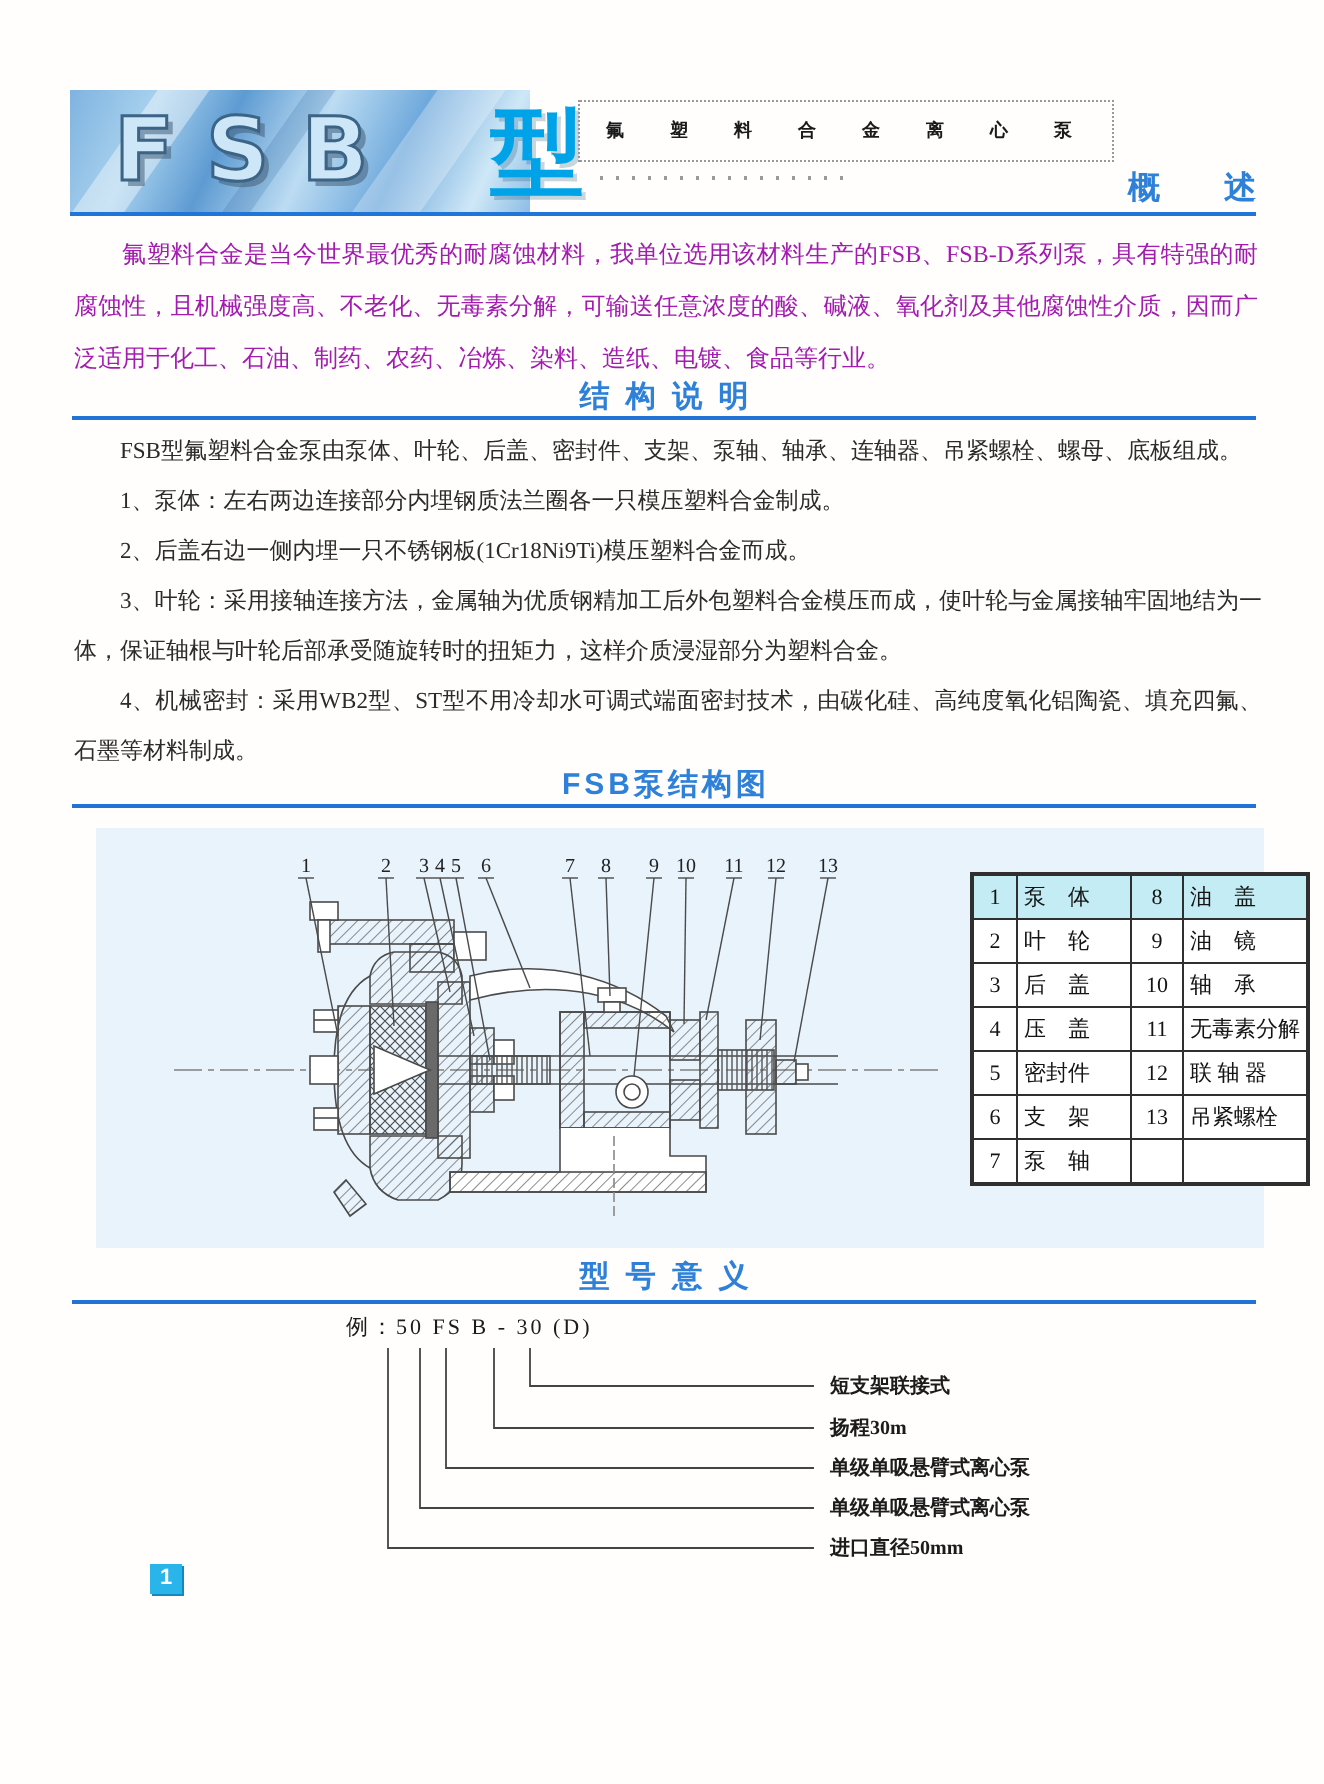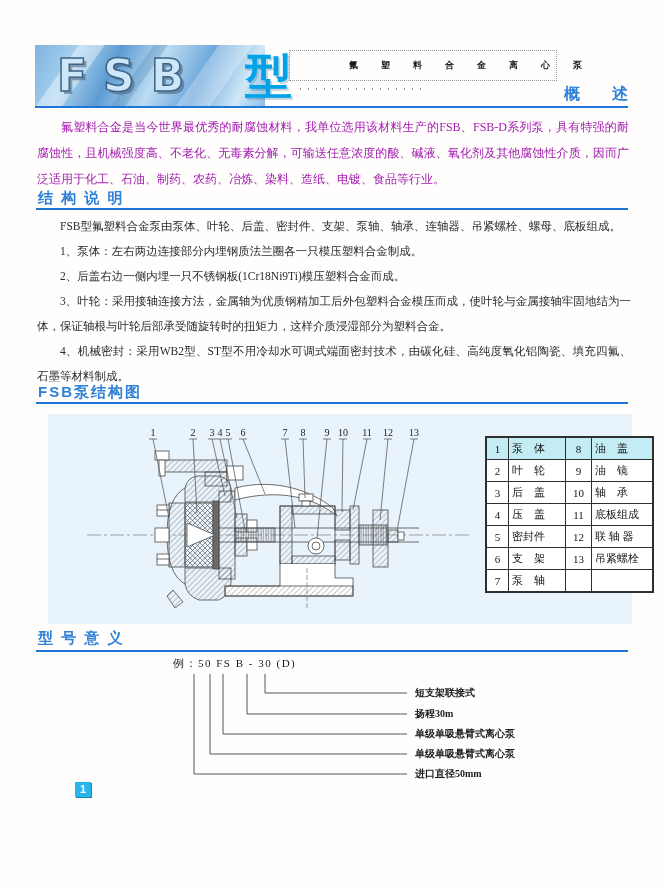--- a/index.html
+++ b/index.html
@@ -13,27 +13,27 @@
   .banner-img .s1{left:20px;top:-6px;width:26px;height:80px;}
   .banner-img .s2{left:95px;top:-6px;width:14px;height:80px;background:rgba(30,90,150,.18);}
   .banner-img .s3{left:160px;top:-6px;width:34px;height:80px;background:rgba(255,255,255,.28);}
   .fsb-text{position:absolute;left:22px;top:3px;font-family:"DejaVu Sans","Liberation Sans",sans-serif;
     font-weight:bold;font-size:44px;line-height:56px;letter-spacing:16px;color:#cde6f8;
     -webkit-text-stroke:1.5px #3c6486;text-shadow:3px 3px 0 rgba(70,95,120,.55);}
   .type-char{position:absolute;left:245px;top:50px;font-family:"Liberation Sans",sans-serif;
     font-weight:bold;font-size:47px;line-height:52px;color:#00a2e8;text-shadow:2px 2px 0 rgba(0,70,110,.22);}
   .product-box{position:absolute;left:289px;top:50px;width:266px;height:29px;border:1px dotted #999;
     display:flex;align-items:center;}
-  .product-name{font-size:9px;font-weight:bold;color:#1a1a1a;letter-spacing:23px;padding-left:13px;white-space:nowrap;margin-left:46px;}
+  .product-name{font-size:9px;font-weight:bold;color:#1a1a1a;letter-spacing:23px;padding-left:13px;white-space:nowrap;}
   .dot-strip{position:absolute;left:300px;top:88px;width:128px;height:2px;
     background:repeating-linear-gradient(90deg,#9a9a9a 0 1.5px,transparent 1.5px 8px);}
   .banner-line{position:absolute;left:35px;top:106px;width:593px;height:2px;background:#1f76d8;}
 
   
-  .sec-heading{position:absolute;left:38px;width:590px;text-align:left;
+  .sec-heading{position:absolute;left:38px;width:590px;text-align:center;
     font-family:"Liberation Sans",sans-serif;font-weight:bold;font-size:15px;color:#2e80d8;letter-spacing:2px;}
   .overview-heading{position:absolute;left:38px;top:84px;width:590px;text-align:right;
     font-family:Liberation Mono, monospace;font-weight:bold;font-size:16px;color:#2e80d8;}
   .blue-line{position:absolute;left:36px;width:592px;height:2px;background:#2273d6;}
 
   
   .overview-text{position:absolute;left:37px;top:114px;width:592px;font-size:12px;line-height:26px;
     color:#a21caf;text-align:justify;text-indent:2em;}
   .structure-text{position:absolute;left:37px;top:214px;width:594px;font-size:11.5px;line-height:25px;
     color:#2b2b2b;text-align:justify;}
@@ -239,21 +239,21 @@
       <tr>
         <td class="num">3</td>
         <td class="name1">后　盖</td>
         <td class="num2">10</td>
         <td class="name2">轴　承</td>
       </tr>
       <tr>
         <td class="num">4</td>
         <td class="name1">压　盖</td>
         <td class="num2">11</td>
-        <td class="name2">底板组成</td>
+        <td class="name2">无毒素分解</td>
       </tr>
       <tr>
         <td class="num">5</td>
         <td class="name1">密封件</td>
         <td class="num2">12</td>
         <td class="name2">联 轴 器</td>
       </tr>
       <tr>
         <td class="num">6</td>
         <td class="name1">支　架</td>

